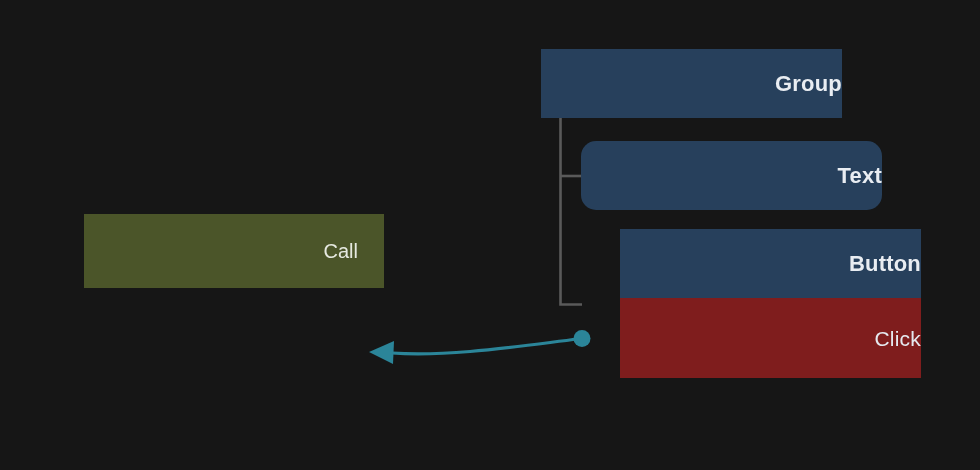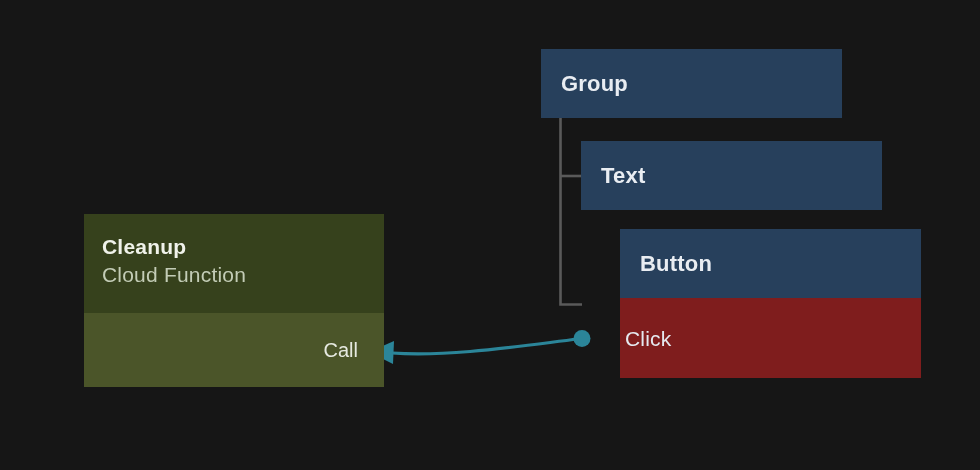--- a/index.html
+++ b/index.html
@@ -10,20 +10,21 @@
   body {
     background: #0d0d0d;
     font-family: "Liberation Sans", sans-serif;
   }
   #canvas {
     position: relative;
     width: 980px;
     height: 470px;
     background: #161616;
     overflow: hidden;
+    text-align: right;
   }
 
   
   .node {
     position: absolute;
     box-sizing: border-box;
     overflow: hidden;
   }
   .node-section {
     box-sizing: border-box;
@@ -64,21 +65,21 @@
   }
   .fn-port-label {
     font-size: 20px;
     color: #e6e9e0;
     line-height: 24px;
   }
 
   
   .ui-node { background: #27405c; }
   .group-node { left: 541px; top: 49px;  width: 301px; height: 69px; }
-  .text-node  { left: 581px; top: 141px; width: 301px; height: 69px; }
+  .text-node  { left: 581px; top: 141px; width: 301px; height: 69px; border-radius: 15px; }
   .button-node{ left: 581px; top: 229px; width: 301px; height: 149px; margin-left: 39px; }
 
   .ui-head {
     height: 69px;
     padding-left: 20px;
     justify-content: center;
   }
   .ui-title {
     font-size: 22px;
     font-weight: bold;
@@ -153,22 +154,18 @@
   <div class="node ui-node button-node">
     <div class="node-section ui-head">
       <div class="ui-title">Button</div>
     </div>
     <div class="node-section ui-port">
       <div class="ui-port-label">Click</div>
     </div>
   </div>
 
   <div class="node fn-node">
-    <div class="node-section fn-head">
-      <div class="fn-title">Cleanup</div>
-      <div class="fn-subtitle">Cloud Function</div>
-    </div>
     <div class="node-section fn-port">
       <div class="fn-port-label">Call</div>
     </div>
   </div>
 
 </div>
 
 </body></html>

